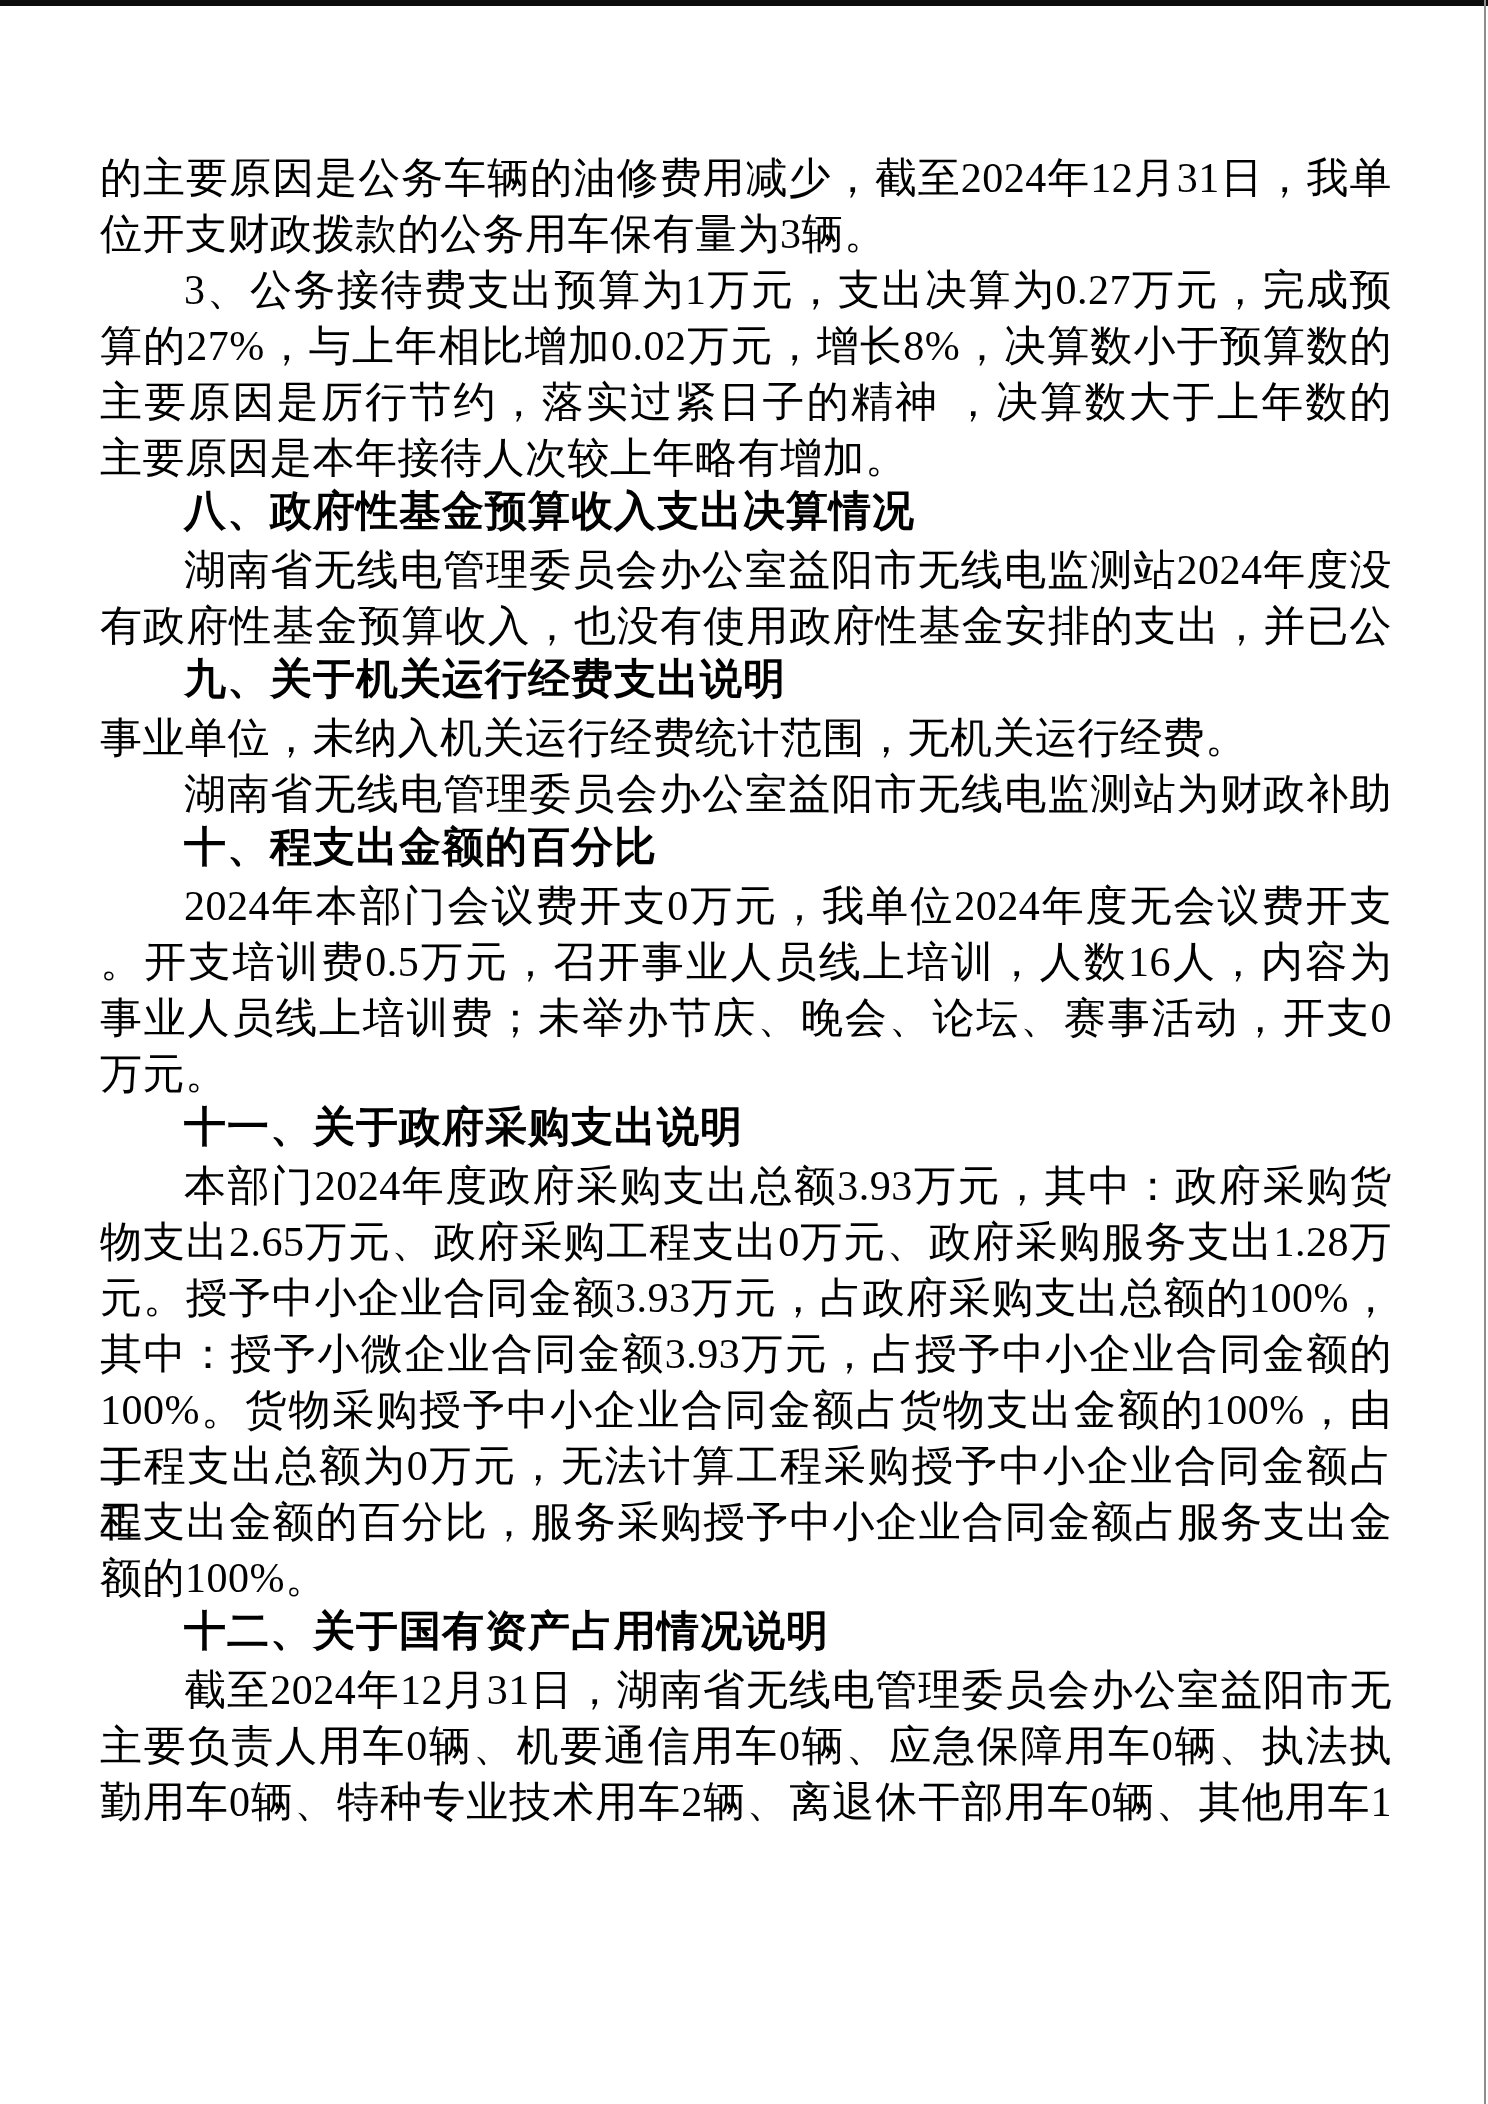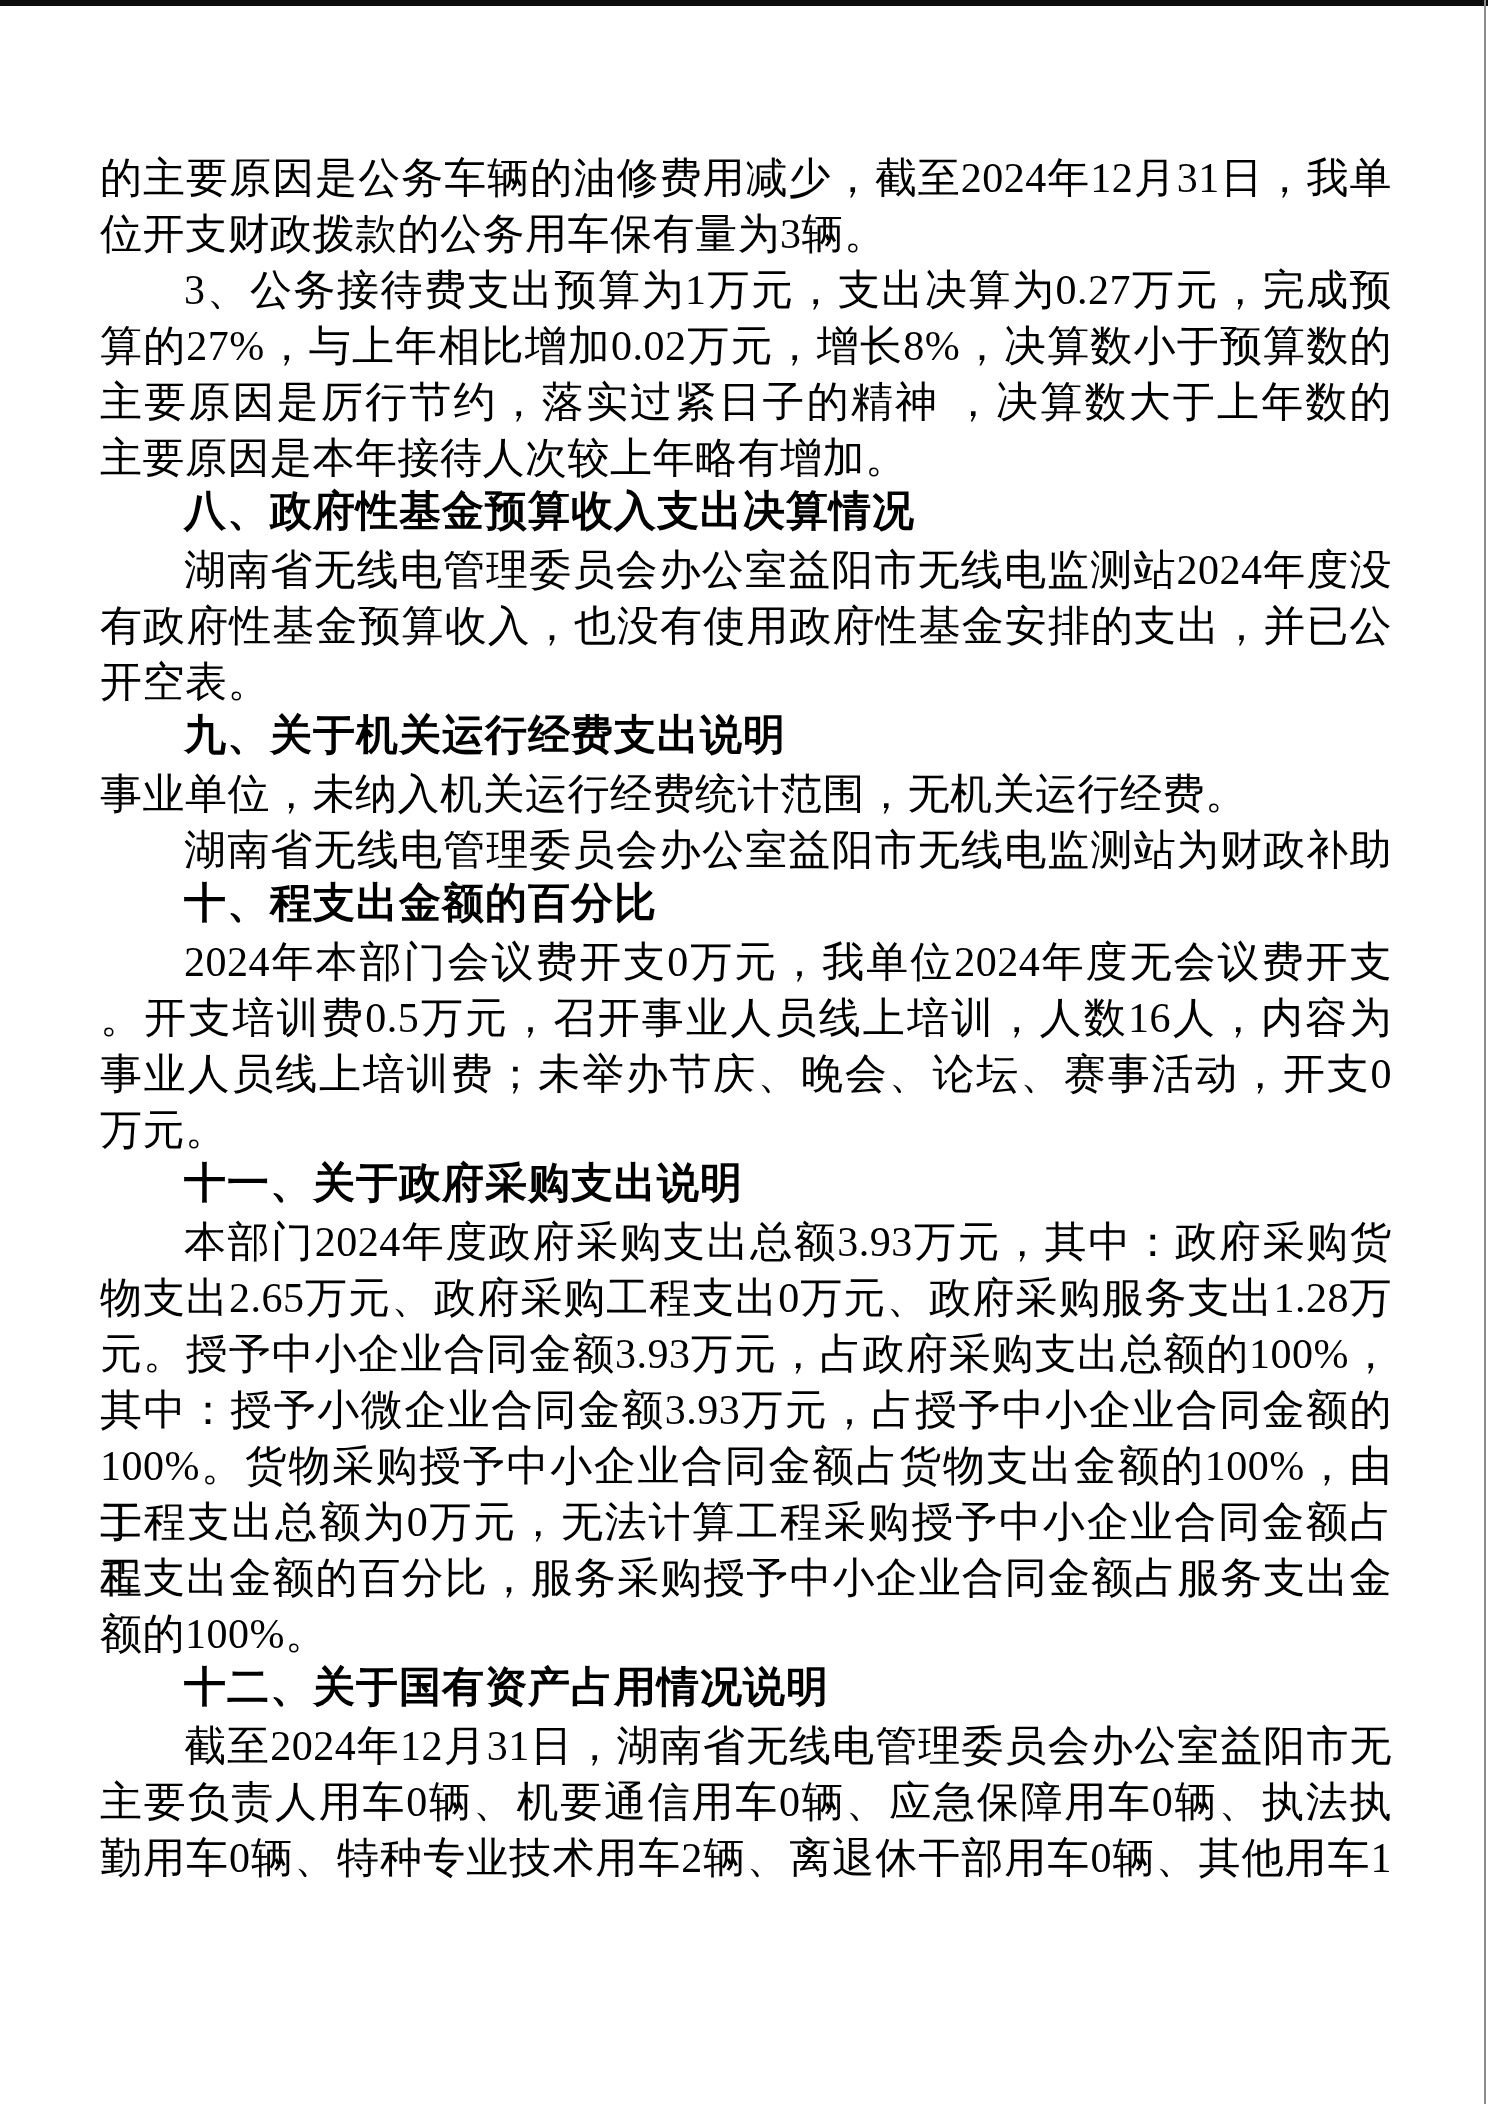--- a/index.html
+++ b/index.html
@@ -71,21 +71,20 @@
   <div class="doc">
       <div class="line body justify">的主要原因是公务车辆的油修费用减少，截至2024年12月31日，我单</div>
       <div class="line body">位开支财政拨款的公务用车保有量为3辆。</div>
       <div class="line body justify indent">3、公务接待费支出预算为1万元，支出决算为0.27万元，完成预</div>
       <div class="line body justify">算的27%，与上年相比增加0.02万元，增长8%，决算数小于预算数的</div>
       <div class="line body justify">主要原因是厉行节约，落实过紧日子的精神 ，决算数大于上年数的</div>
       <div class="line body">主要原因是本年接待人次较上年略有增加。</div>
       <div class="line heading indent">八、政府性基金预算收入支出决算情况</div>
       <div class="line body justify indent">湖南省无线电管理委员会办公室益阳市无线电监测站2024年度没</div>
       <div class="line body justify">有政府性基金预算收入，也没有使用政府性基金安排的支出，并已公</div>
-      <div class="line body">开空表。</div>
       <div class="line heading indent">九、关于机关运行经费支出说明</div>
       <div class="line body">事业单位，未纳入机关运行经费统计范围，无机关运行经费。</div>
       <div class="line body justify indent">湖南省无线电管理委员会办公室益阳市无线电监测站为财政补助</div>
       <div class="line heading indent">十、程支出金额的百分比</div>
       <div class="line body justify indent">2024年本部门会议费开支0万元，我单位2024年度无会议费开支</div>
       <div class="line body justify">。开支培训费0.5万元，召开事业人员线上培训，人数16人，内容为</div>
       <div class="line body justify">事业人员线上培训费；未举办节庆、晚会、论坛、赛事活动，开支0</div>
       <div class="line body">万元。</div>
       <div class="line heading indent">十一、关于政府采购支出说明</div>
       <div class="line body justify indent">本部门2024年度政府采购支出总额3.93万元，其中：政府采购货</div>

